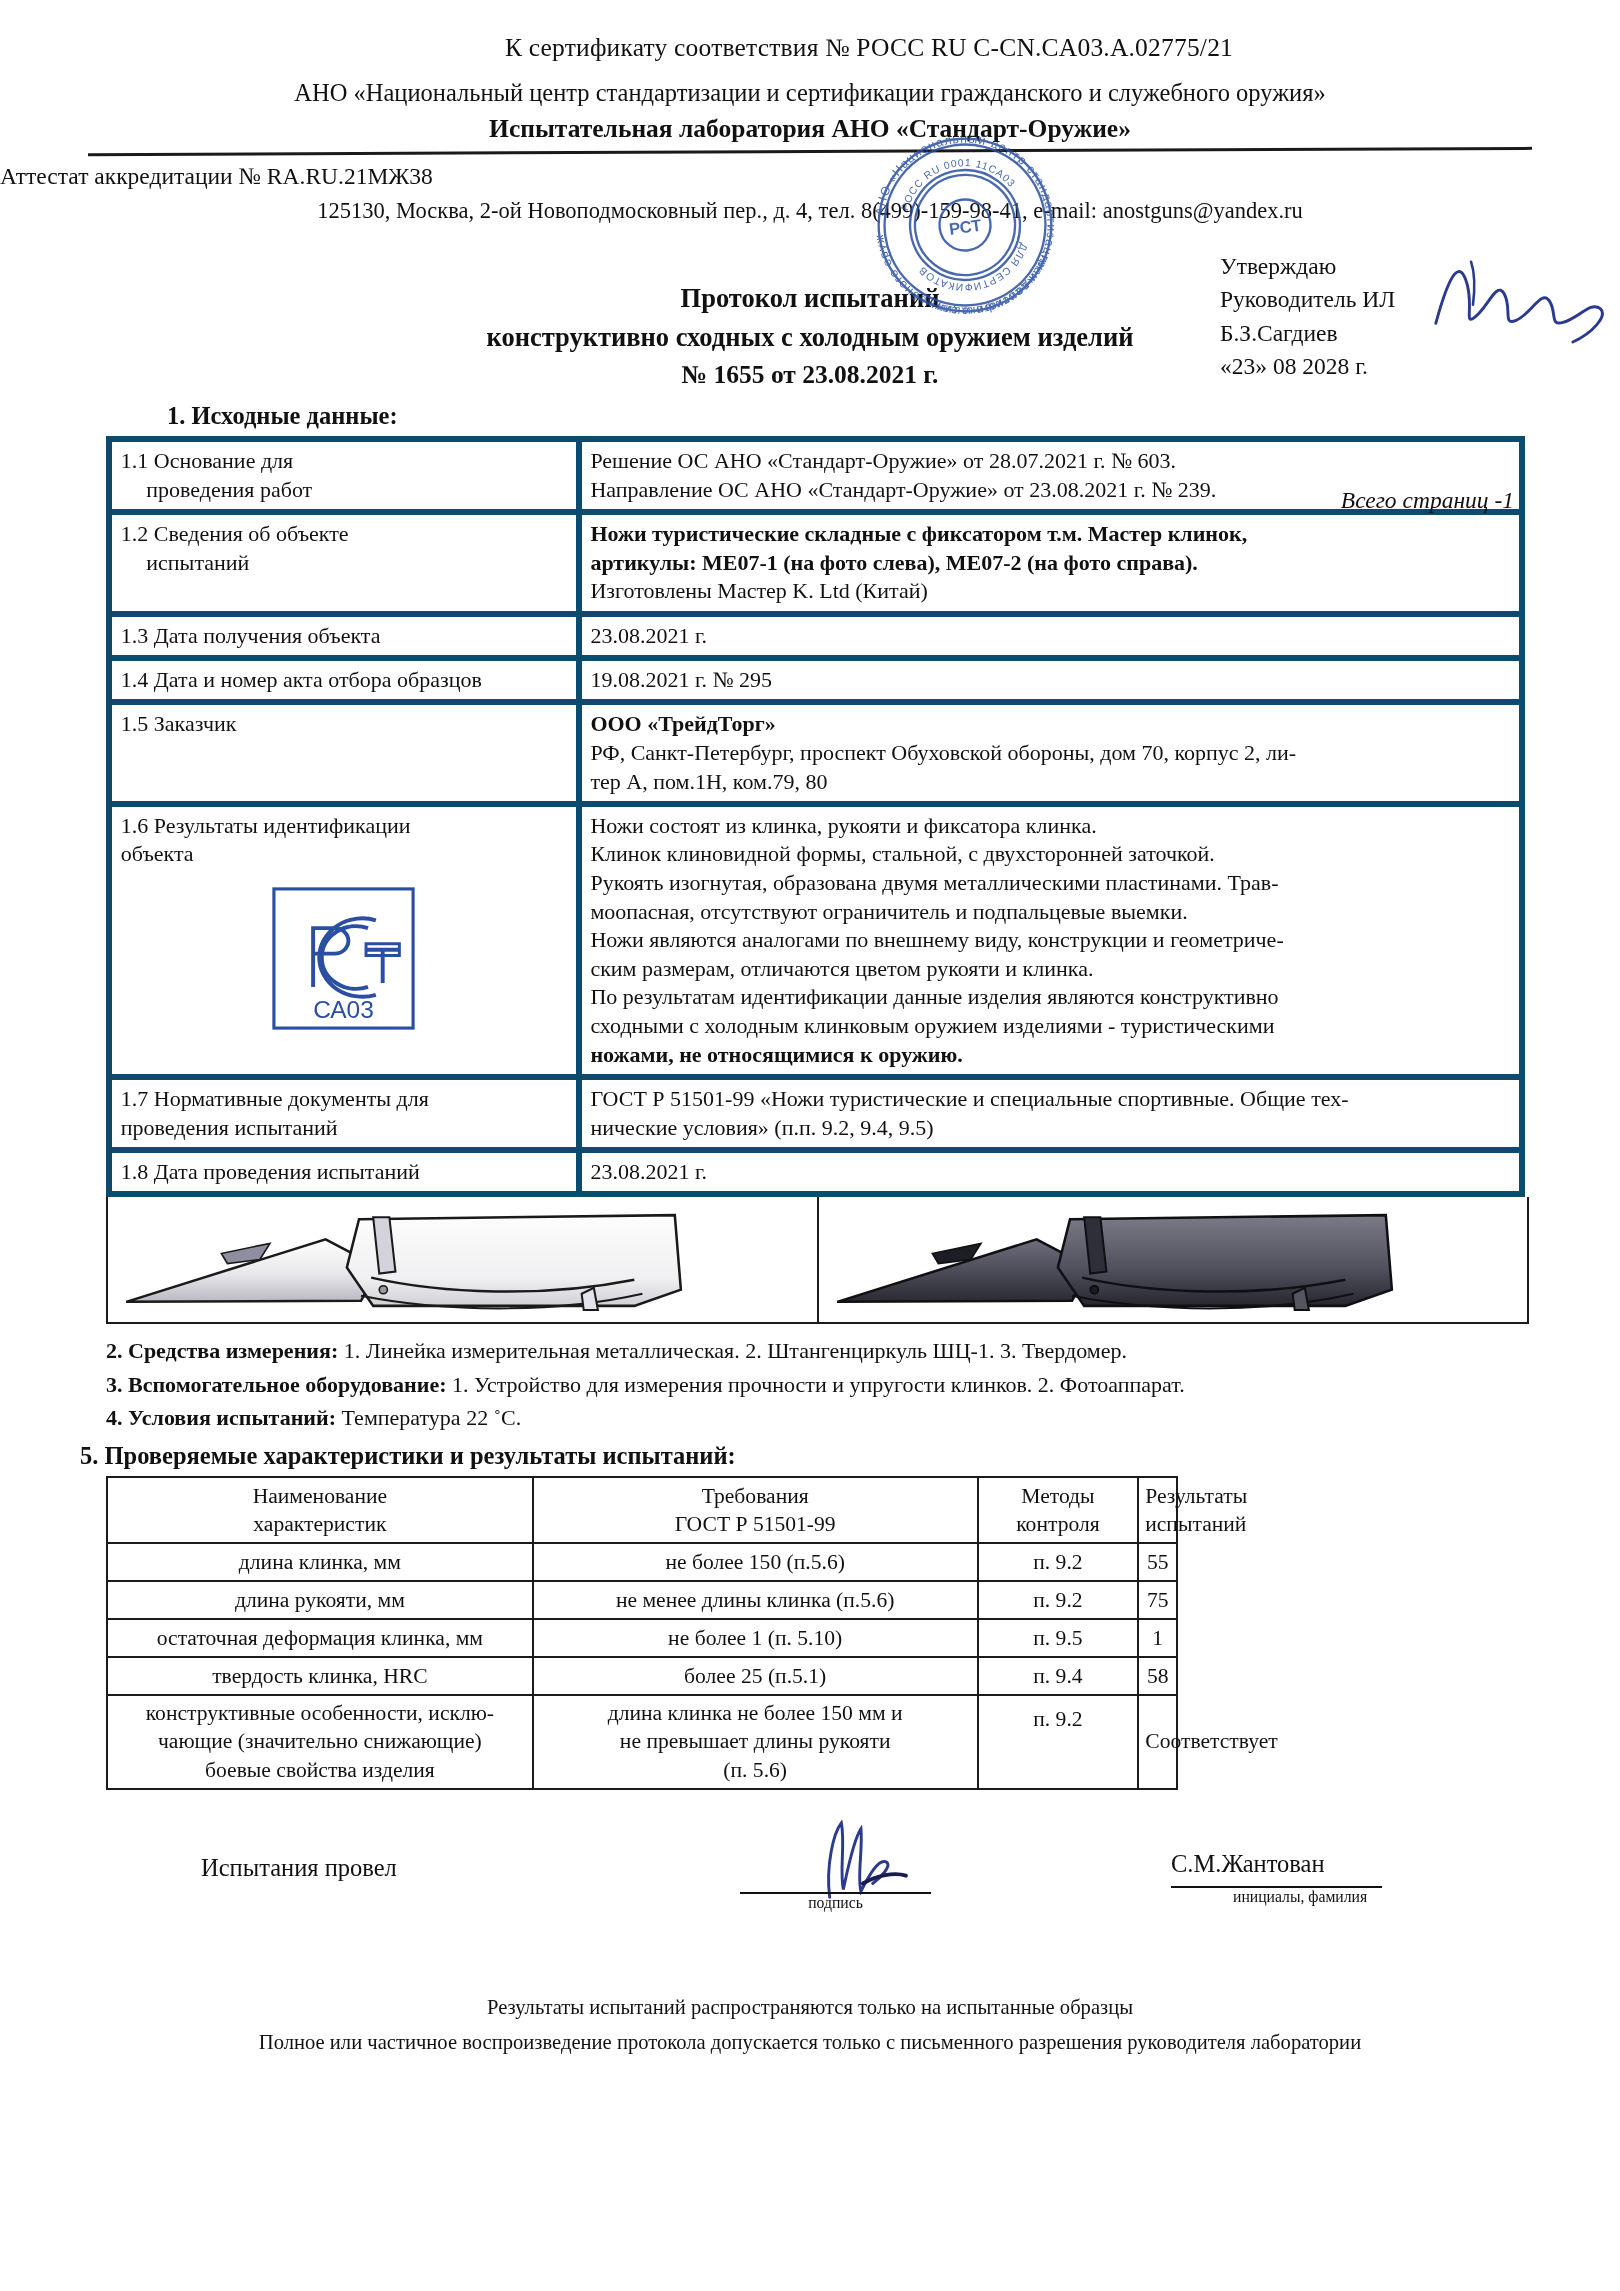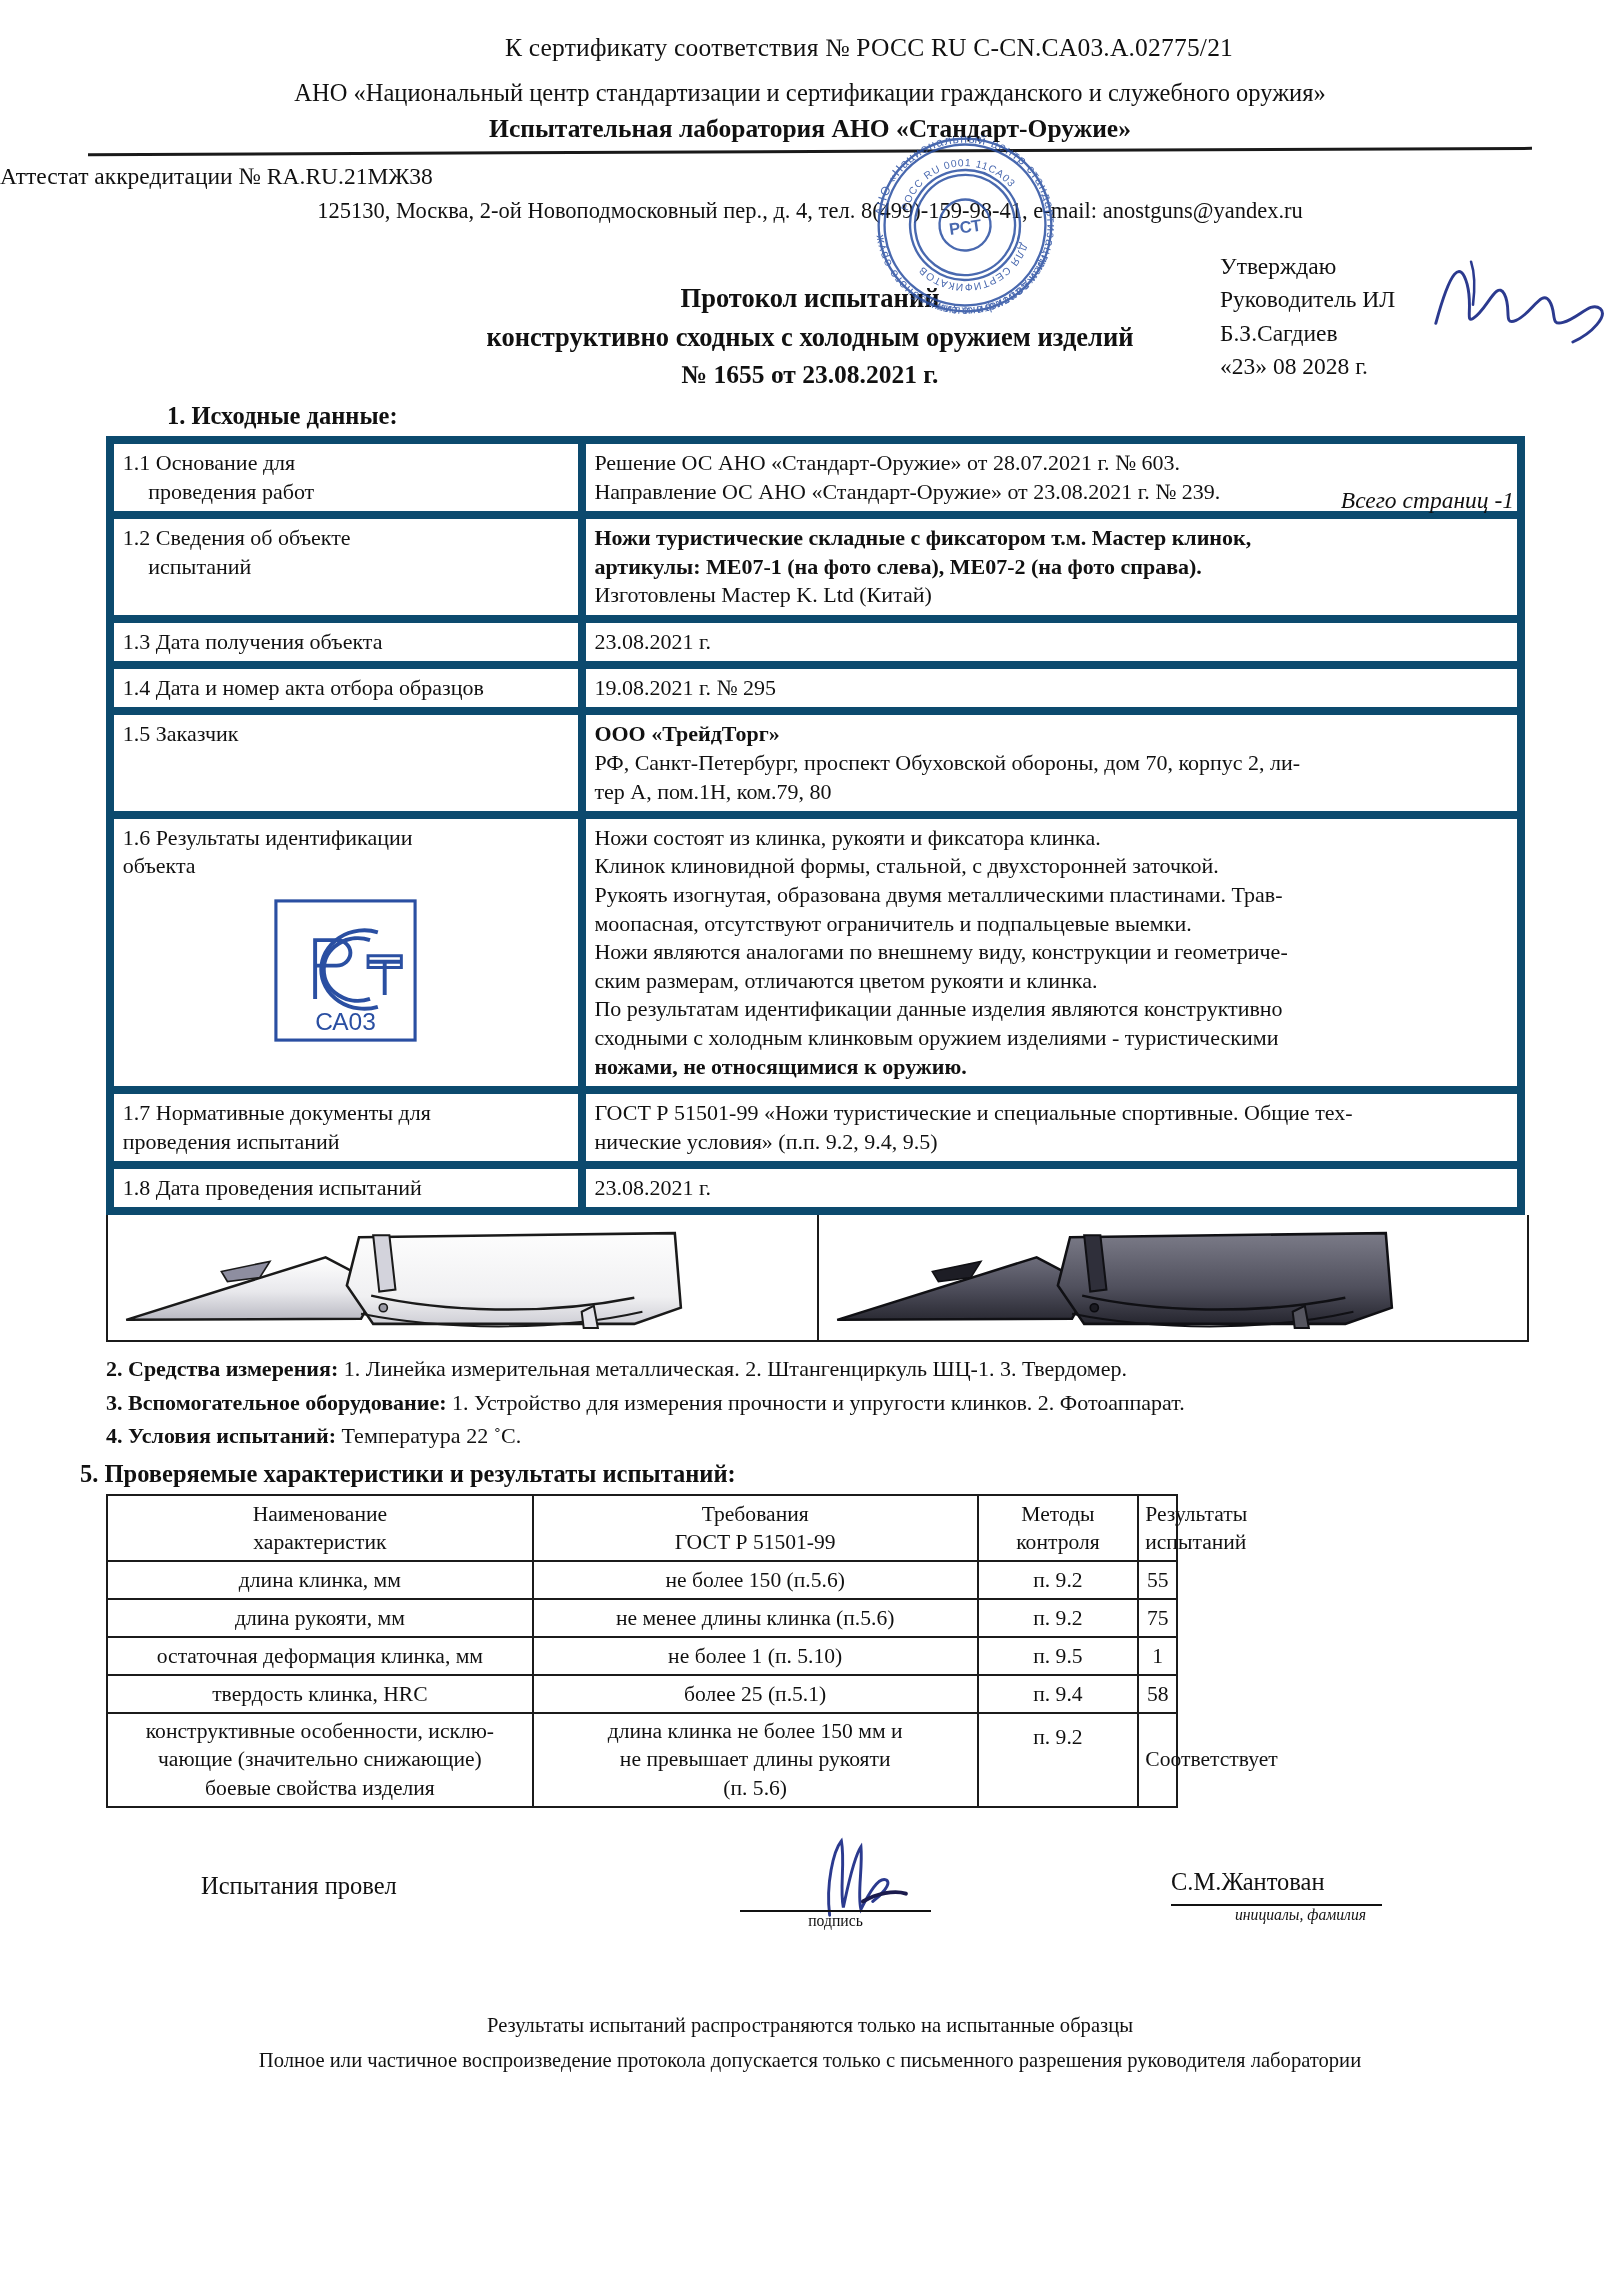--- a/index.html
+++ b/index.html
@@ -46,21 +46,21 @@
   .sect-h{
     font-size:24.5px;font-weight:bold;margin:11.8px 0 5.9px 167px;
   }
 
   
   table{border-collapse:collapse;}
   .maintbl{
     width:1419px;margin:0 0 0 106px;table-layout:fixed;
   }
   .maintbl td{
-    border:8px solid #0c4a6e;vertical-align:top;
+    border:6px solid #0c4a6e;vertical-align:top;
     padding:4.9px 8.8px;font-size:22px;line-height:1.30;
   }
   .maintbl td.lbl{width:446px;}
   .b{font-weight:bold;}
   .ind{display:block;padding-left:25.5px;}
 
   .stampbox{display:flex;justify-content:center;padding:15.7px 0 21.6px 0;}
 
   
   .rst{width:147px;height:147px;}
@@ -91,21 +91,21 @@
 
   
   .signrow{
     margin-top:47px;position:relative;height:82px;
   }
   .sg-label{position:absolute;left:201px;top:17.6px;font-size:24.5px;}
   .sg-line{position:absolute;left:740px;top:55px;width:191px;border-top:2.9px solid #111;}
   .sg-cap{position:absolute;left:740px;top:57px;width:191px;text-align:center;font-size:15.7px;}
   .sg-name{position:absolute;left:1171px;top:13.7px;font-size:24.5px;}
   .sg-name-line{position:absolute;left:1171px;top:49px;width:211px;border-top:2px solid #111;}
-  .sg-name-cap{position:absolute;left:1195px;top:51px;width:211px;text-align:center;font-size:15.7px;font-style:italic;}
+  .sg-name-cap{position:absolute;left:1233px;top:51px;width:211px;text-align:left;font-size:15.7px;}
 
   .footer{margin-top:71px;text-align:center;font-size:20.6px;line-height:1.7;}
 
   svg{display:block;}
 </style>
 </head>
 <body>
 
 <div class="page">
 

